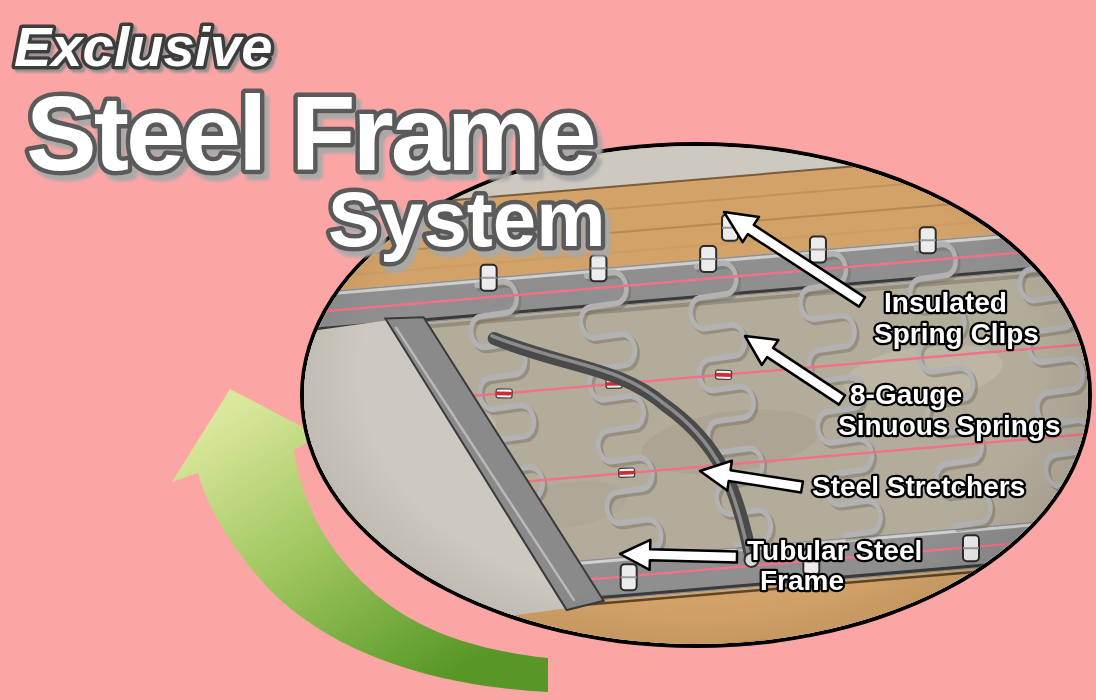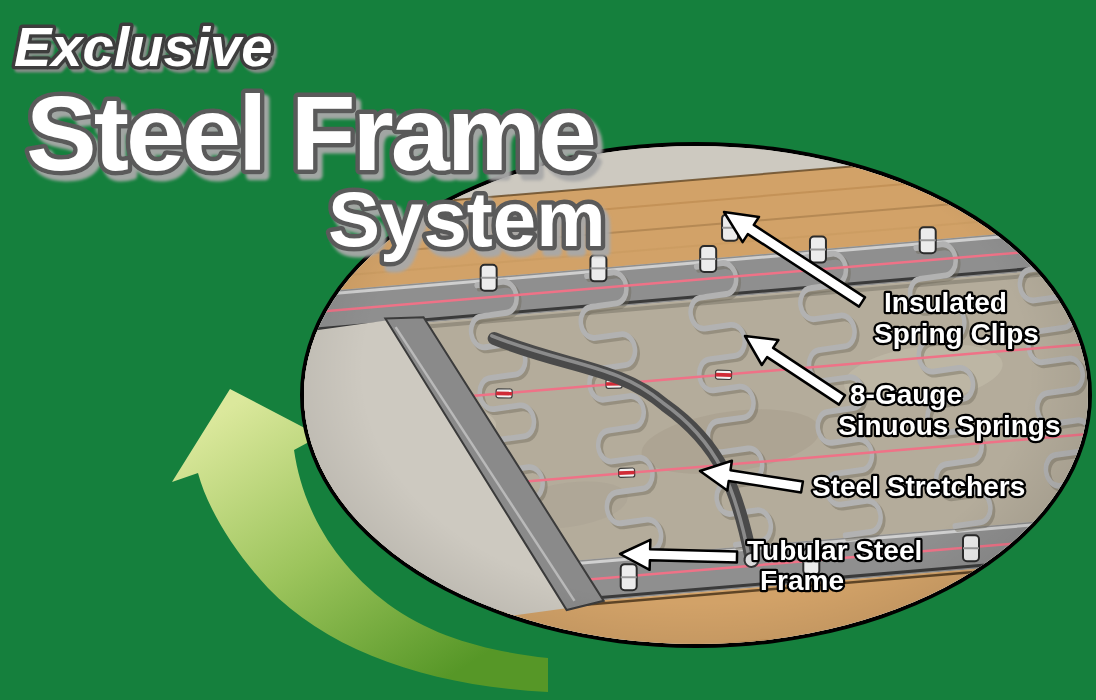--- a/index.html
+++ b/index.html
@@ -1,17 +1,17 @@
 <!DOCTYPE html>
 <html><head>
 <meta charset="utf-8">
 <style>
   html,body { margin:0; padding:0; background:#ffffff; }
   body { width:1096px; height:700px; overflow:hidden; font-family:"Liberation Sans", sans-serif; }
-  .stage { position:relative; width:1096px; height:700px; background:#15803d; }
+  .stage { position:relative; width:1096px; height:700px; background:#fca5a5; }
   .layer { position:absolute; left:0; top:0; }
 
   
   .oval {
     position:absolute; left:300px; top:142px; width:784px; height:498px;
     border:4px solid #000; border-radius:50%; overflow:hidden; background:#cdc9c0;
     z-index:2;
   }
   .oval svg { display:block; }
   .vignette {

